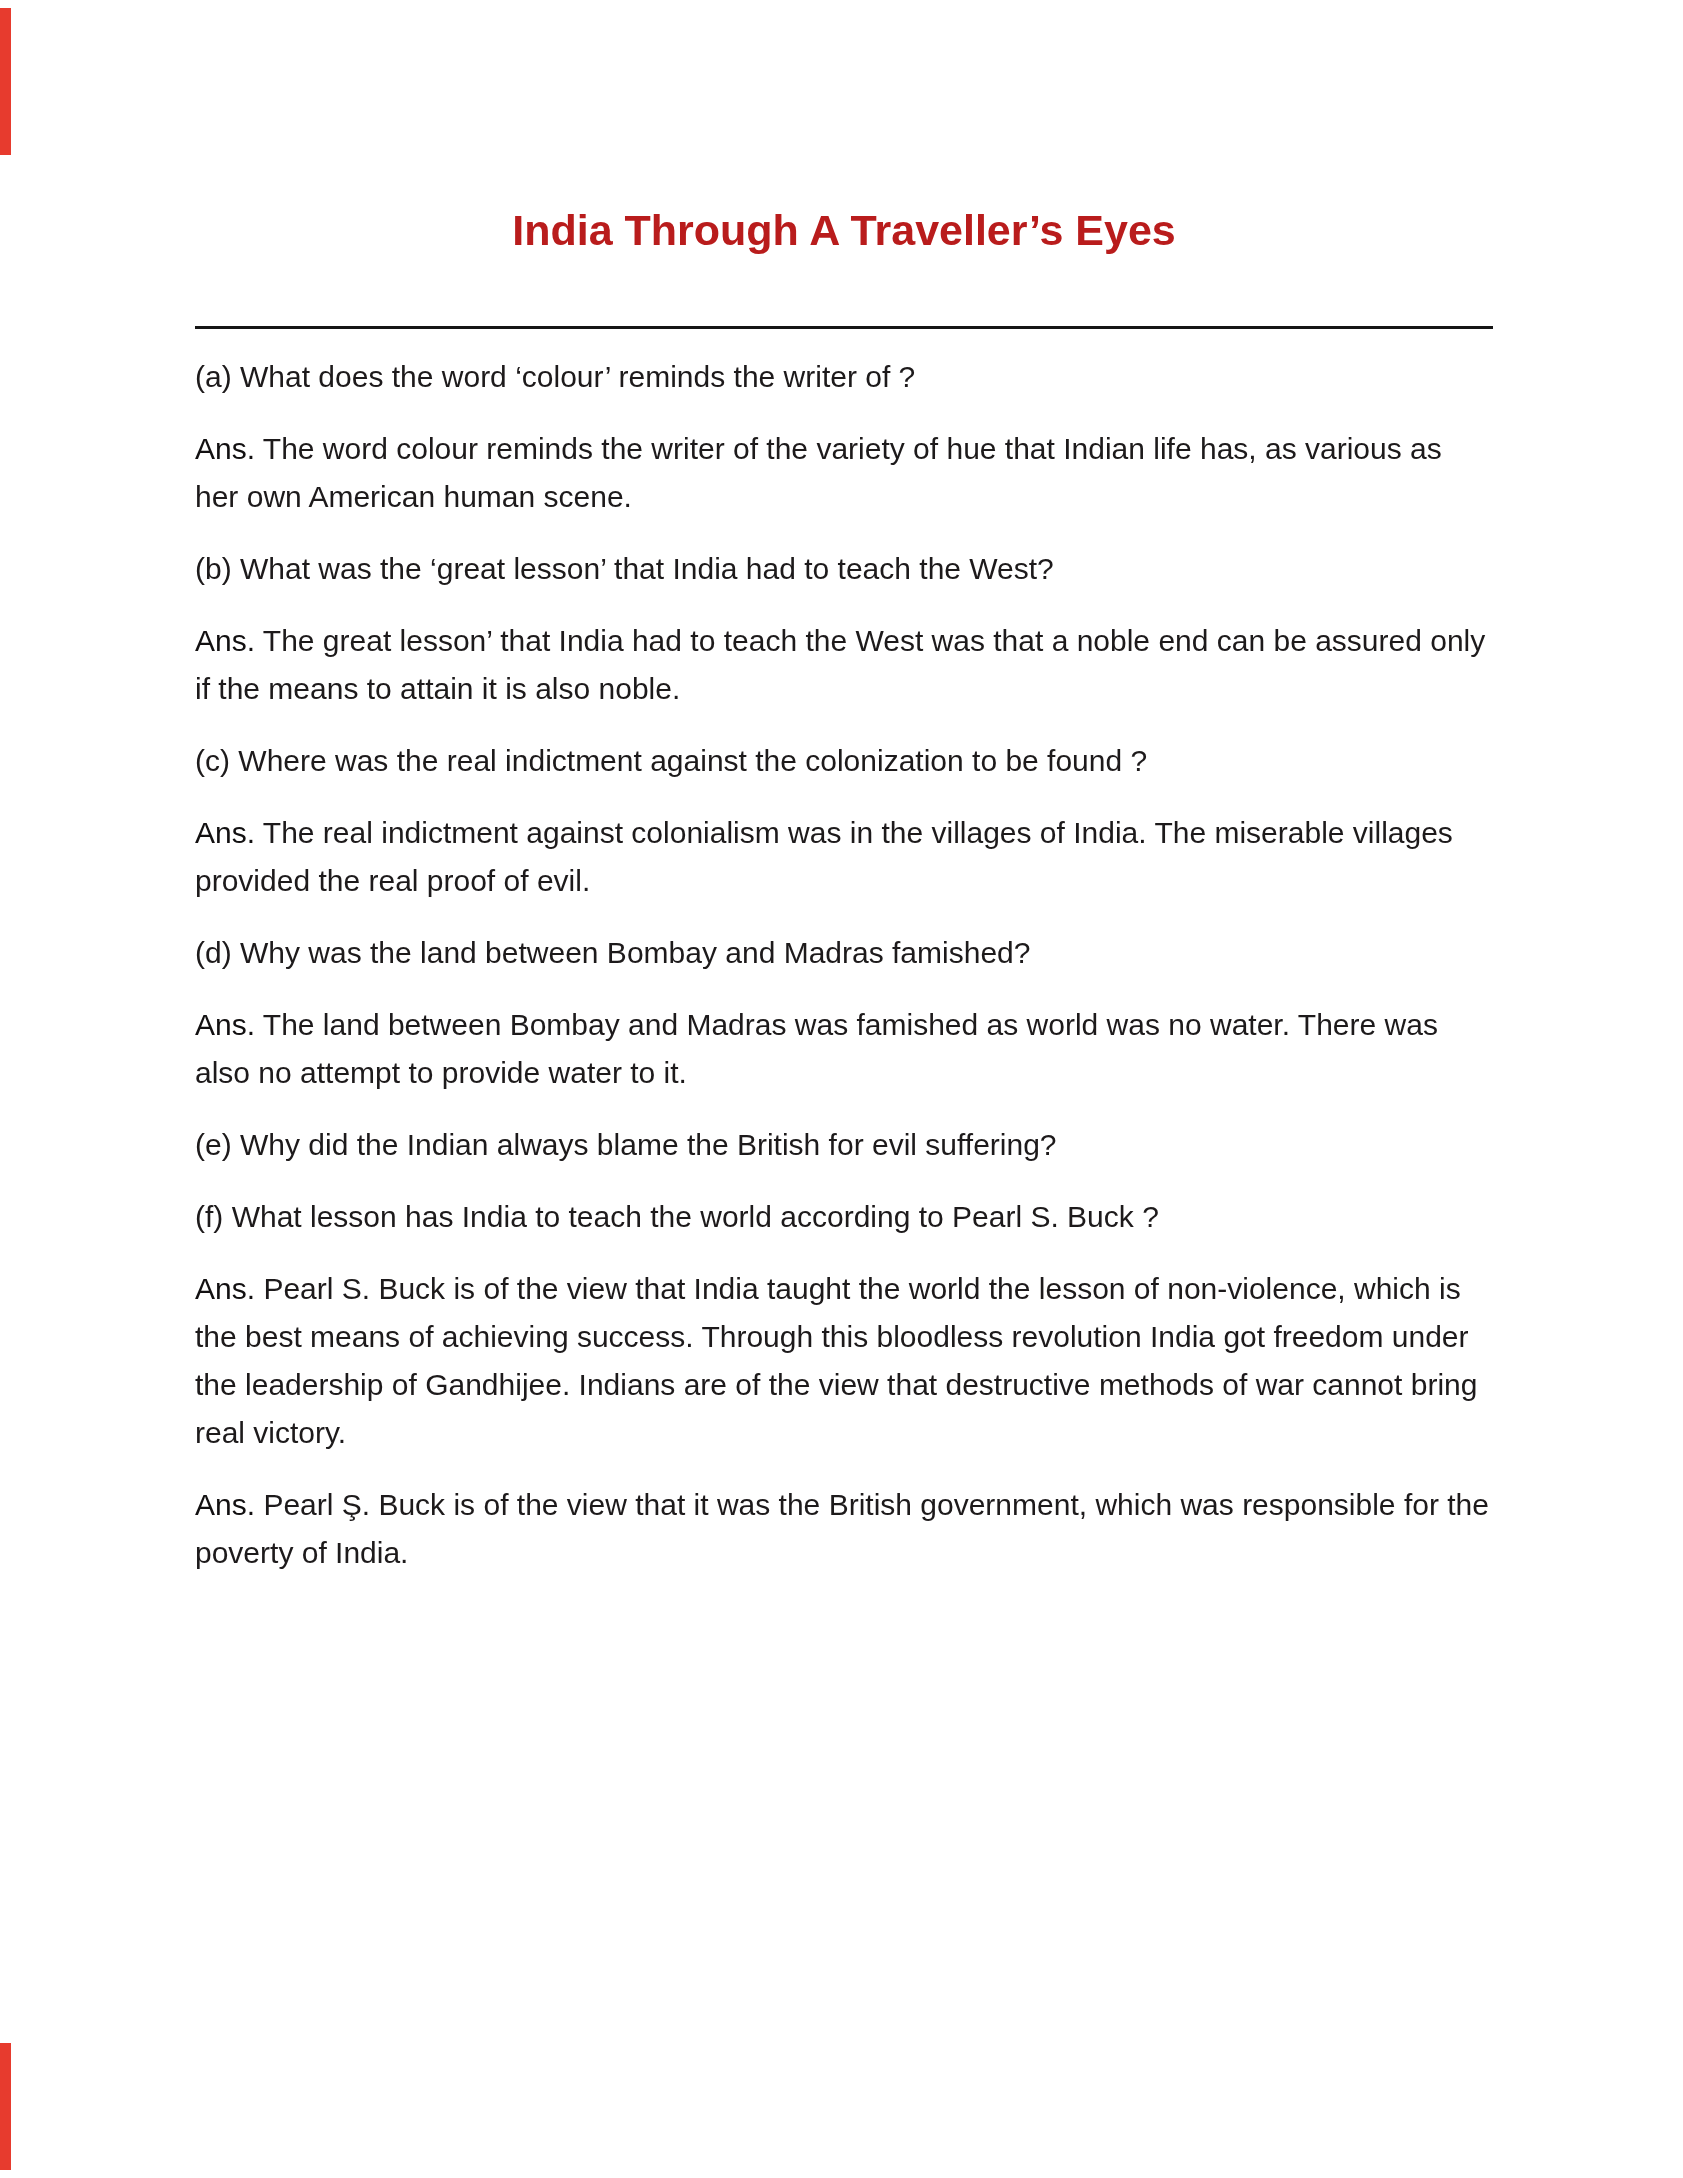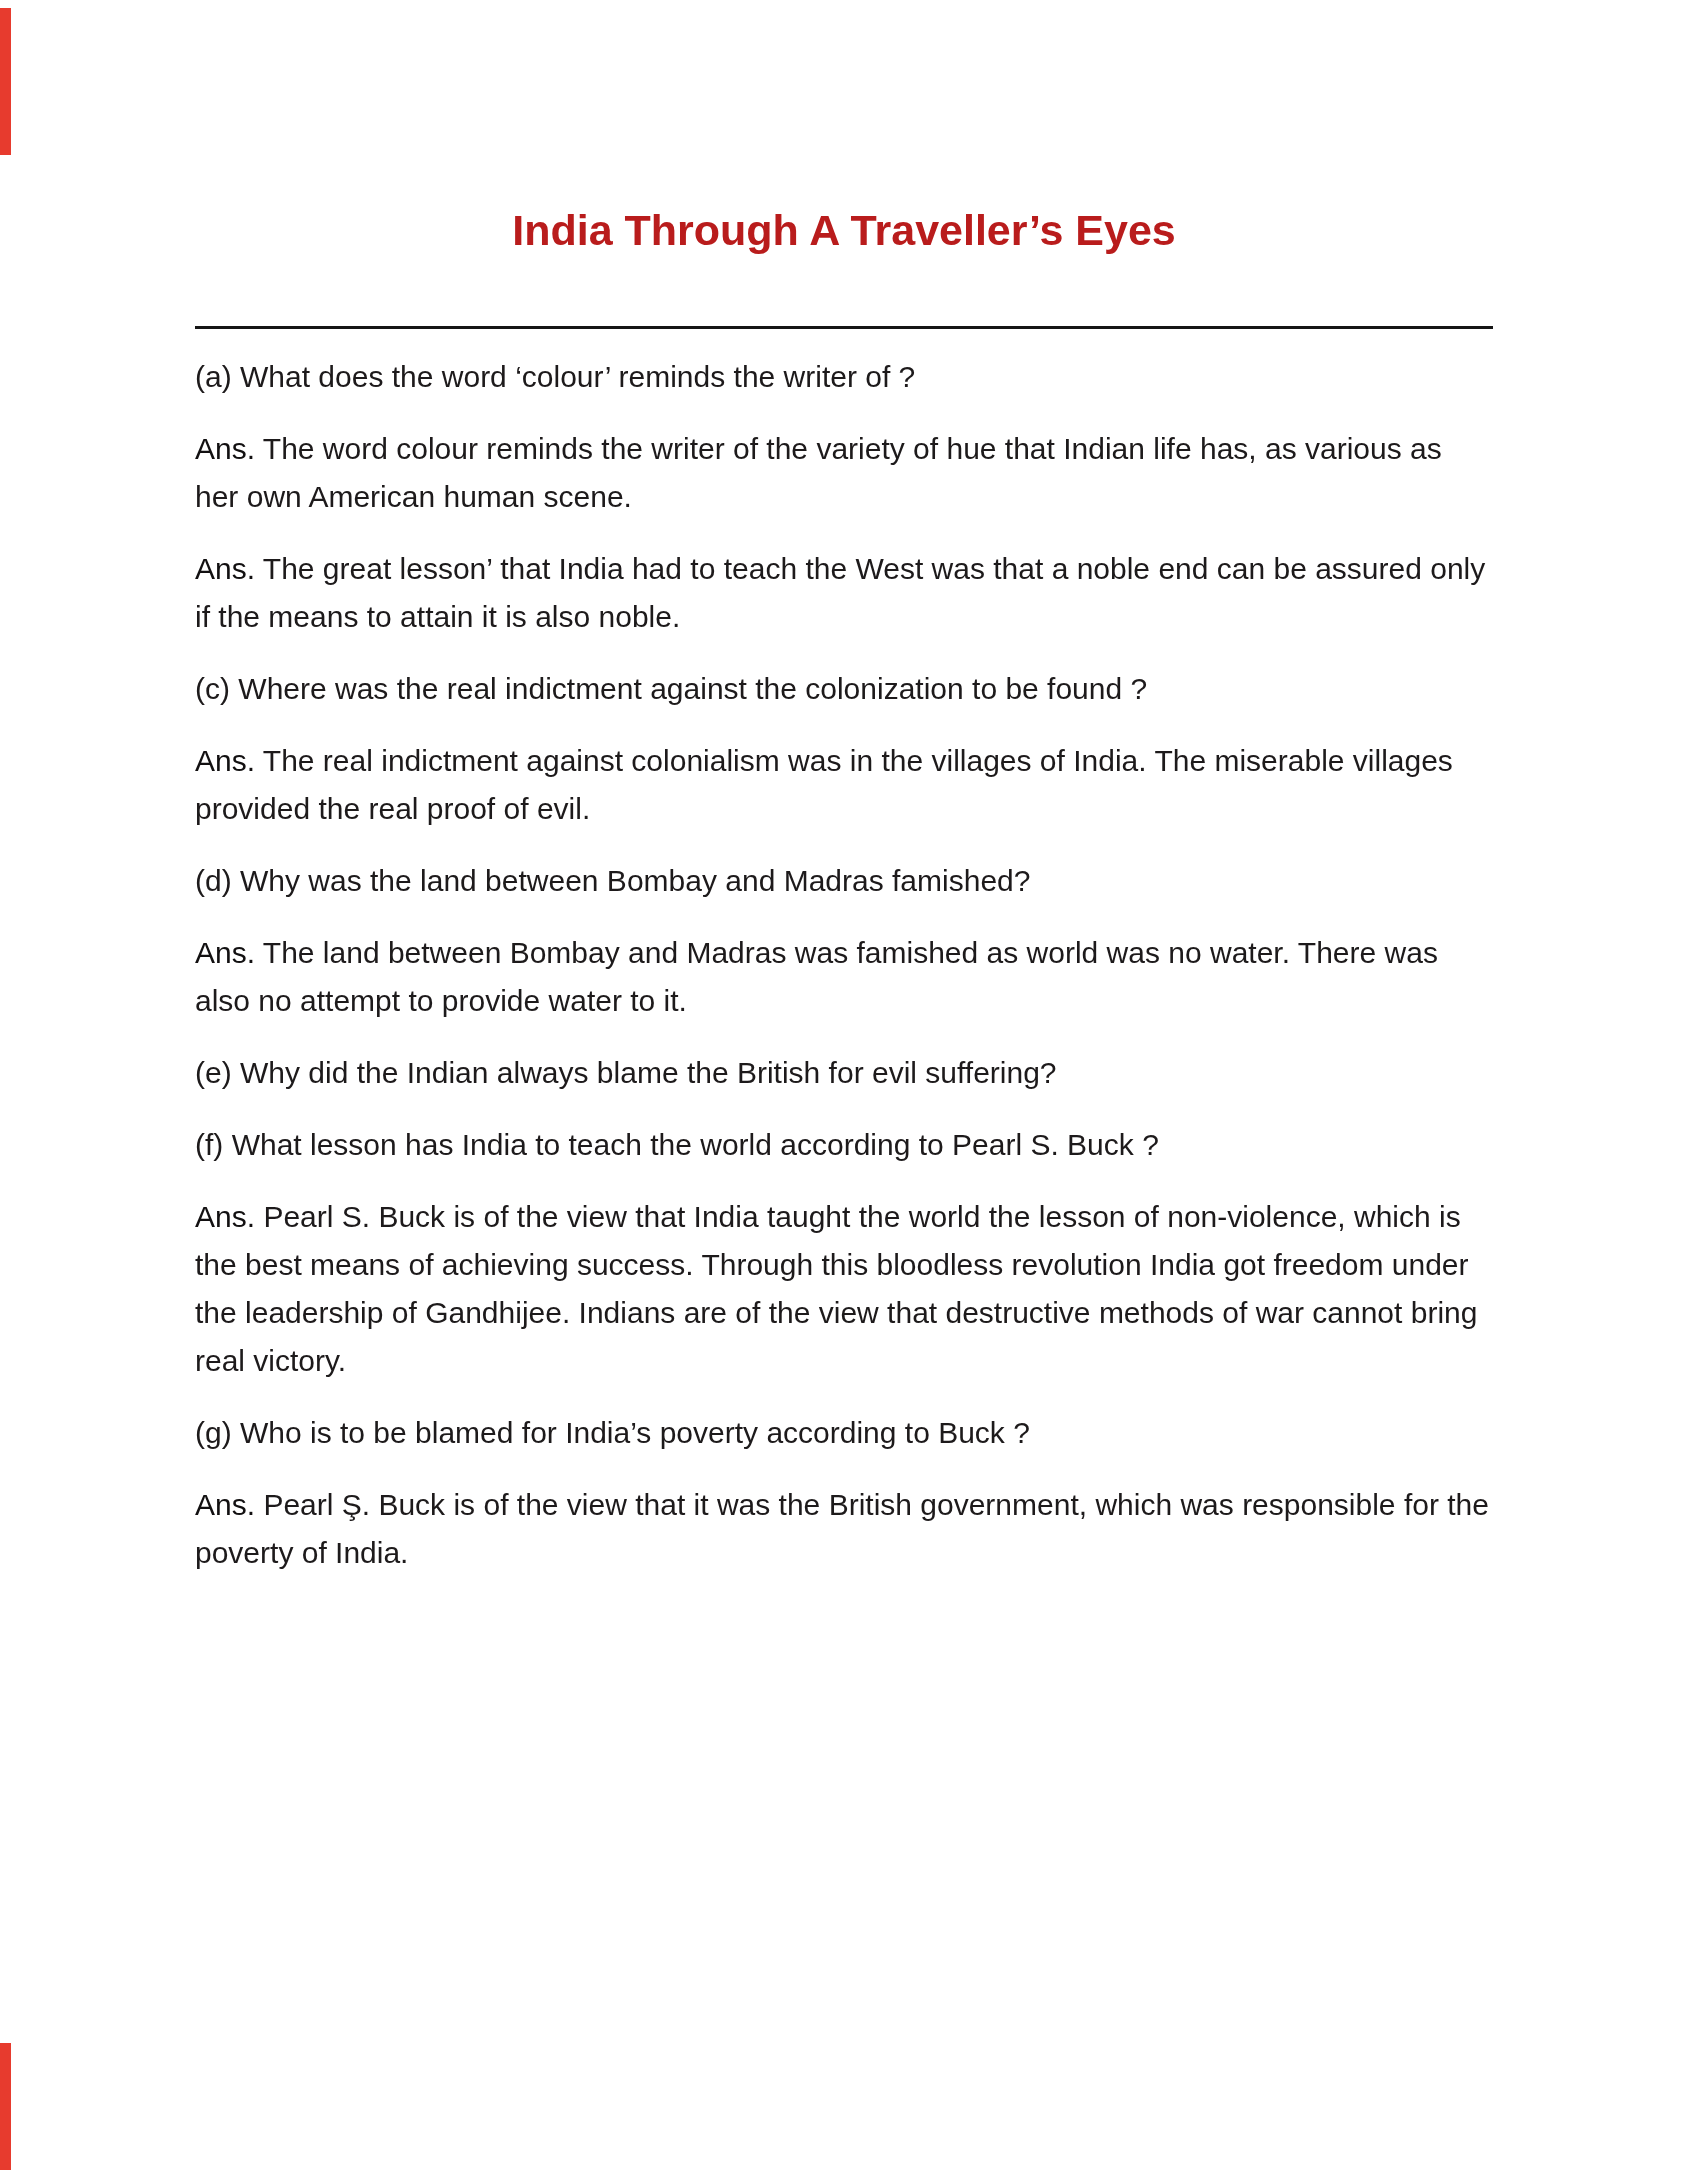--- a/index.html
+++ b/index.html
@@ -64,20 +64,21 @@
   <hr class="divider">
 
   <section class="qa">
 
     <p class="q">(a) What does the word ‘colour’ reminds the writer of ?</p>
     <p class="a">
       <strong>Ans.</strong>
       <span>The word colour reminds the writer of the variety of hue that Indian life has, as various as her own American human scene.</span>
     </p>
 
+    <p class="q">(b) What was the ‘great lesson’ that India had to teach the West?</p>
     <p class="a">
       <strong>Ans.</strong>
       <span>The great lesson’ that India had to teach the West was that a noble end can be assured only if the means to attain it is also noble.</span>
     </p>
 
     <p class="q">(c) Where was the real indictment against the colonization to be found ?</p>
     <p class="a">
       <strong>Ans.</strong>
       <span>The real indictment against colonialism was in the villages of India. The miserable villages provided the real proof of evil.</span>
     </p>
@@ -89,21 +90,20 @@
     </p>
 
     <p class="q">(e) Why did the Indian always blame the British for evil suffering?</p>
 
     <p class="q">(f) What lesson has India to teach the world according to Pearl S. Buck ?</p>
     <p class="a">
       <strong>Ans.</strong>
       <span>Pearl S. Buck is of the view that India taught the world the lesson of non-violence, which is the best means of achieving success. Through this bloodless revolution India got freedom under the leadership of Gandhijee. Indians are of the view that destructive methods of war cannot bring real victory.</span>
     </p>
 
-    <p class="q">(g) Who is to be blamed for India’s poverty according to Buck ?</p>
     <p class="a">
       <strong>Ans.</strong>
       <span>Pearl Ş. Buck is of the view that it was the British government, which was responsible for the poverty of India.</span>
     </p>
 
   </section>
 </main>
 
 
 </body></html>

